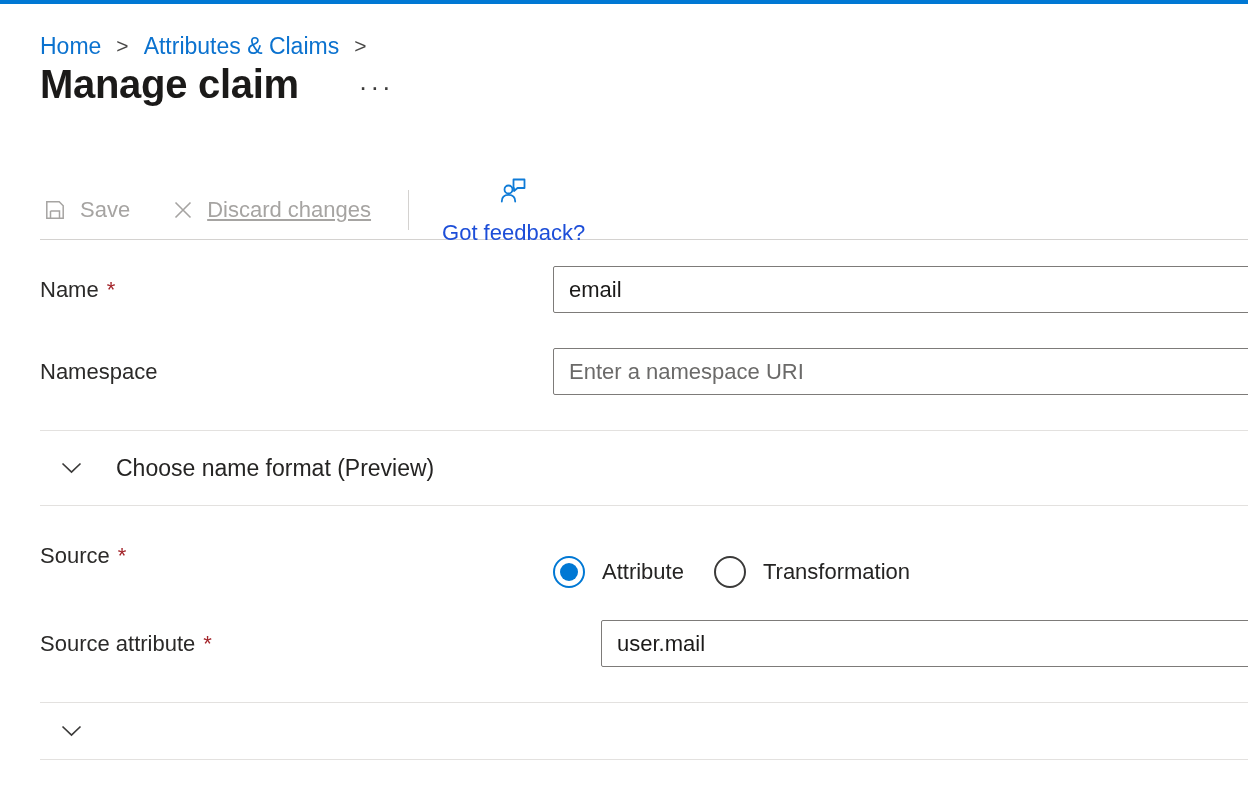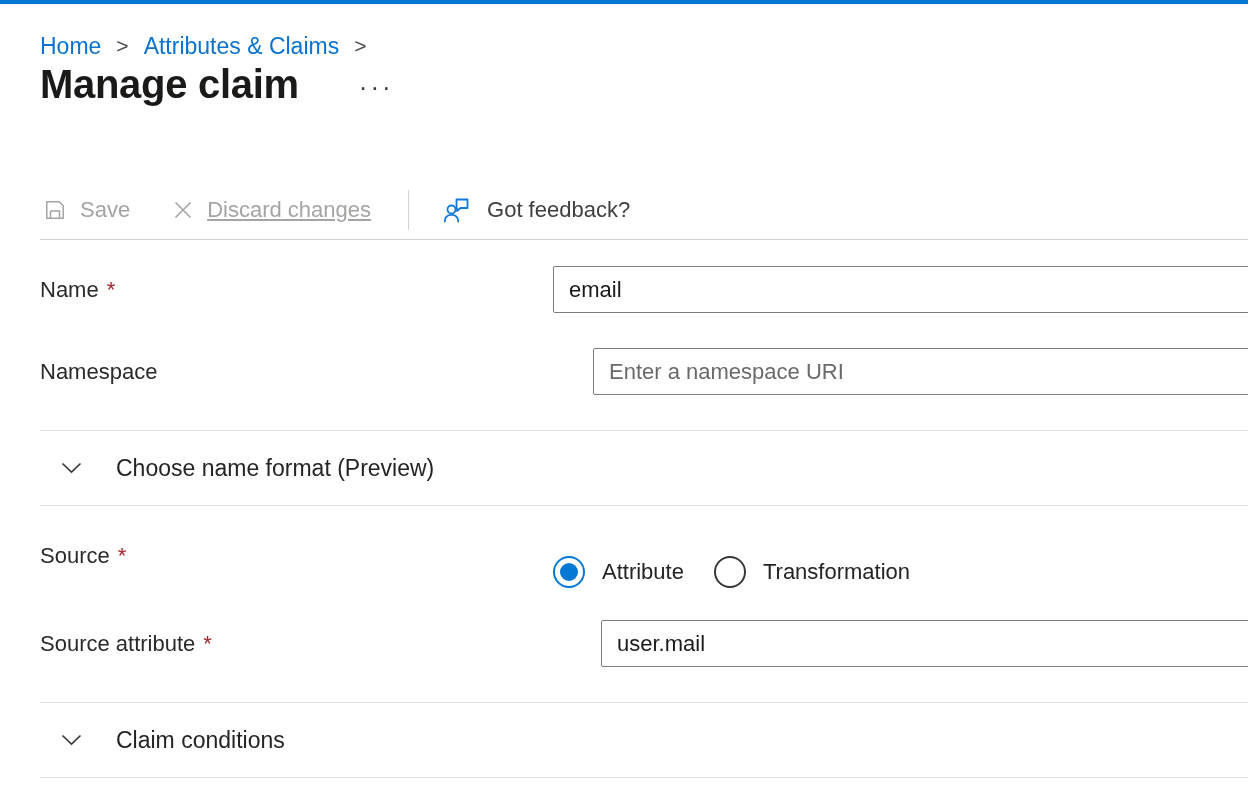--- a/index.html
+++ b/index.html
@@ -23,36 +23,36 @@
   .title-row { display: flex; align-items: center; height: 50px; }
   .page-title { font-size: 40px; line-height: 50px; font-weight: 700; color: #1b1a19; margin: 0; letter-spacing: -0.3px; }
   .context-menu { margin-left: 60px; margin-top: 6px; color: #3d3c3b; font-size: 26px; letter-spacing: 3px; cursor: pointer; user-select: none; }
 
   
   .toolbar { margin-top: 72px; height: 59px; display: flex; align-items: center; font-size: 22px; border-bottom: 1px solid #d4d2d0; padding-left: 3px; }
   .tb-btn { display: flex; align-items: center; gap: 13px; background: none; border: none; padding: 0; font: inherit; cursor: pointer; }
   .tb-btn.disabled { color: #a6a4a2; cursor: default; }
   .tb-btn.discard { margin-left: 42px; text-decoration: underline; }
   .tb-sep { width: 1px; height: 40px; background: #d4d2d0; margin: 0 33px 0 37px; }
-  .tb-btn.feedback { color: #404040; gap: 15px; }
+  .tb-btn.feedback { color: #1d4ed8; gap: 15px; flex-direction: column; }
   .tb-btn svg { display: block; }
 
   
   .frow { display: grid; grid-template-columns: 513px 1fr; align-items: center; }
   .flabel { font-size: 22px; color: #2b2a29; display: flex; gap: 8px; align-items: baseline; }
   .req { color: #a4262c; font-size: 22px; }
   .finput input {
     width: calc(100% + 6px); height: 47px;
     border: 1px solid #7d7b79; border-radius: 2px;
     padding: 0 15px; font-size: 22px; font-family: inherit; color: #1b1a19;
     outline: none; background: #fff;
   }
   .finput input::placeholder { color: #6b6a69; opacity: 1; }
   .row-name { margin-top: 26px; }
-  .row-namespace { margin-top: 35px; gap: 40px; }
+  .row-namespace { margin-top: 35px; }
   .row-source { margin-top: 18px; min-height: 46px; }
   .row-srcattr { margin-top: 32px; gap: 48px; }
 
   
   .section {
     margin-top: 35px;
     border-top: 1px solid #e3e1df; border-bottom: 1px solid #e3e1df;
     padding: 22px 1px 22px 21px;
     display: flex; align-items: center; gap: 34px;
     font-size: 23px; line-height: 30px; color: #252423;
@@ -179,17 +179,16 @@
         <input type="text" value="user.mail" style="">
       </div>
     </div>
 
     <div class="section">
       <span>
         <svg width="21" height="12" viewBox="0 0 21 12" fill="none" stroke="#3b3a39" stroke-width="1.7">
           <path d="M1.5 1.5 L10.5 10 L19.5 1.5"></path>
         </svg>
       </span>
-      <span>Claim conditions</span>
     </div>
 
   </div>
 </div>
 
 </body></html>

